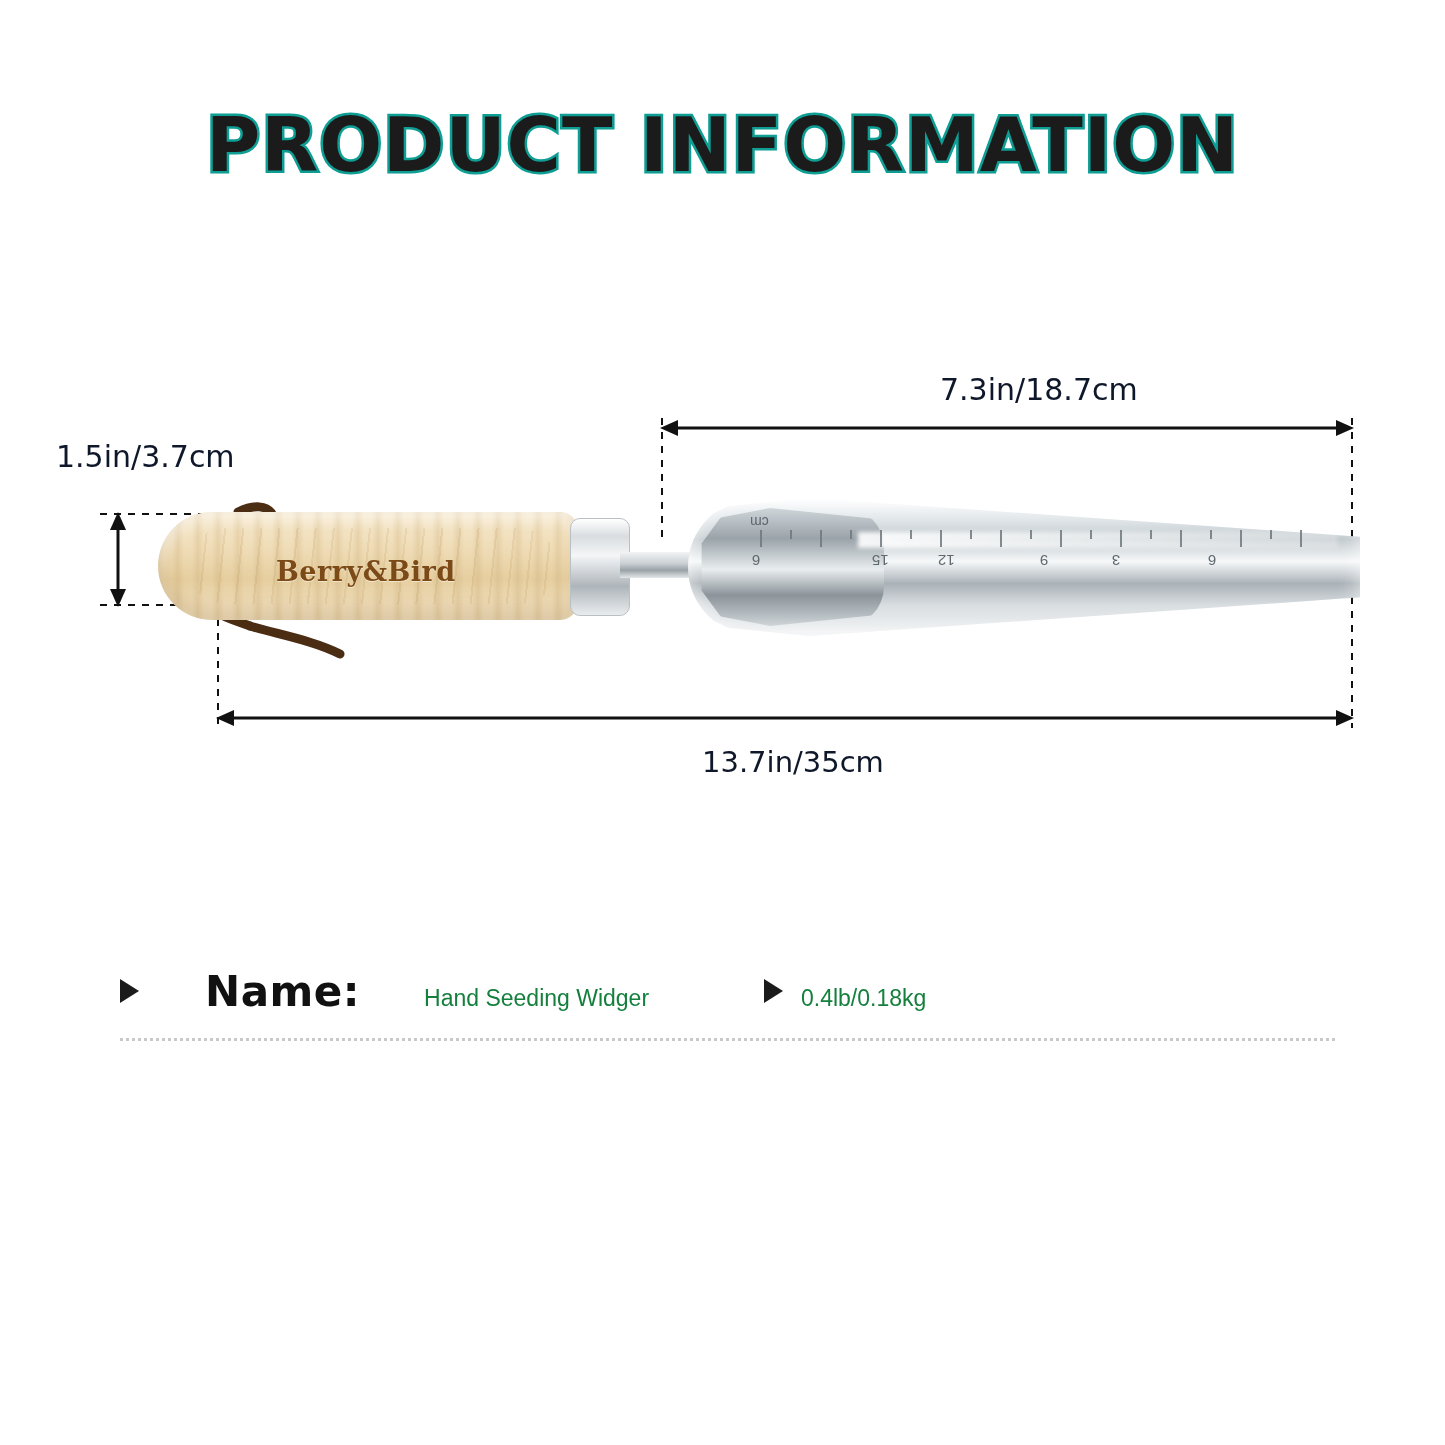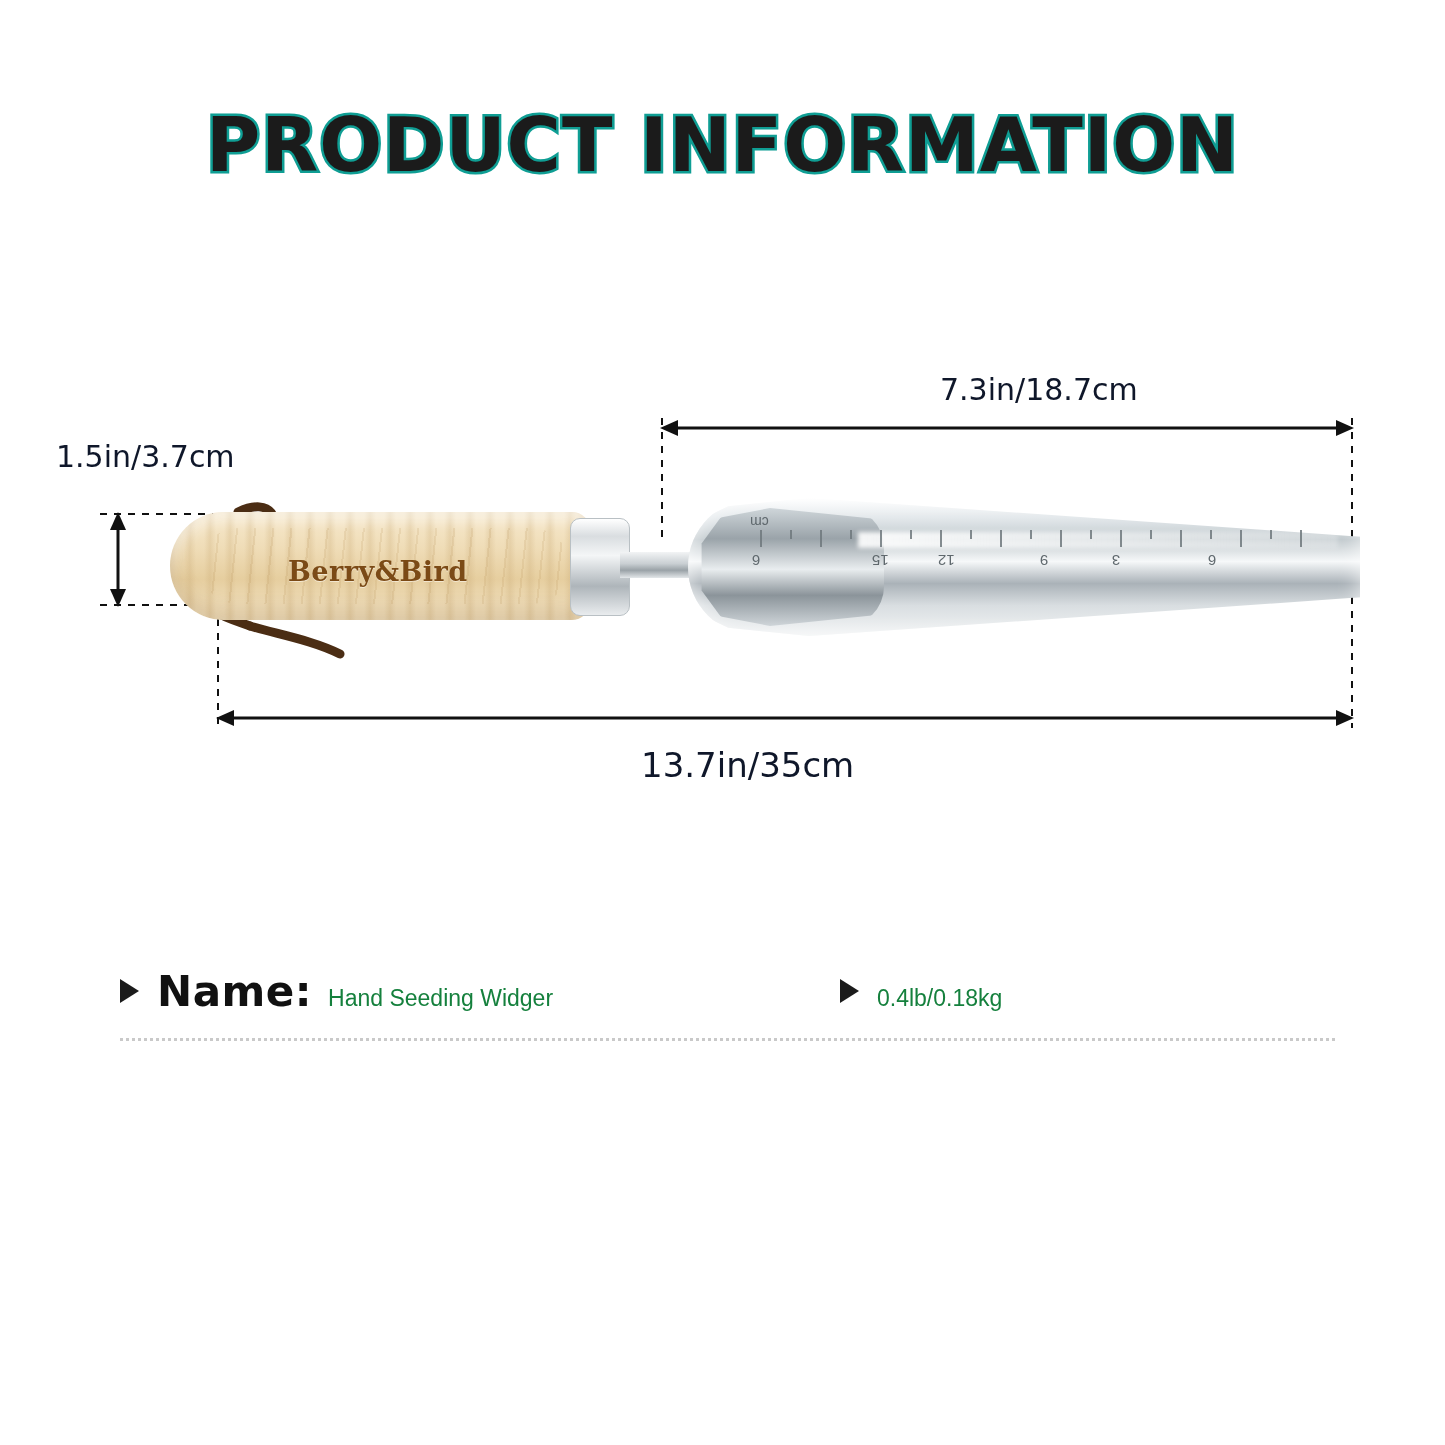--- a/index.html
+++ b/index.html
@@ -49,21 +49,21 @@
     position: absolute;
     left: 150px;
     top: 150px;
     width: 1210px;
     height: 180px;
   }
 
   
   .handle {
     position: absolute;
-    left: 20px;
+    left: 8px;
     top: 22px;
     width: 420px;
     height: 108px;
     border-radius: 54px 18px 18px 54px;
     background:
       repeating-linear-gradient(90deg, rgba(205,175,125,0.30) 0px, rgba(205,175,125,0.0) 6px, rgba(225,200,155,0.0) 14px, rgba(198,166,112,0.26) 20px),
       linear-gradient(180deg, #f7e9cd 0%, #efdcb6 35%, #e6ce9f 62%, #f3e4c6 100%);
     box-shadow: inset 0 -10px 18px rgba(150,110,55,0.25), inset 0 8px 14px rgba(255,255,255,0.55);
   }
   .handle-grain {
@@ -199,21 +199,21 @@
   
   .dim-label {
     position: absolute;
     font-family: "DejaVu Sans", sans-serif;
     font-weight: normal;
     color: #0f172a;
     white-space: nowrap;
   }
   .dim-top { font-size: 30px; left: 940px; top: 32px; }
   .dim-left { font-size: 30px; left: 56px; top: 99px; }
-  .dim-bottom { font-size: 34px; left: 641px; top: 405px; }
+  .dim-bottom { font-size: 29px; left: 702px; top: 405px; }
 
   svg.annot {
     position: absolute;
     left: 0; top: 0;
     width: 1445px; height: 500px;
     overflow: visible;
   }
 
   
   .specs {
@@ -225,21 +225,21 @@
   .spec-row {
     display: flex;
     align-items: baseline;
     padding: 12px 0 22px 0;
     border-bottom: 3px dotted #c9c9c9;
   }
   .spec-col {
     display: flex;
     align-items: baseline;
   }
-  .spec-col.left { width: 720px; }
+  .spec-col.left { width: 644px; gap: 48px; }
   .arrow {
     width: 0; height: 0;
     border-left: 19px solid #1b1b1b;
     border-top: 12px solid transparent;
     border-bottom: 12px solid transparent;
     margin-right: 18px;
     position: relative;
     top: -3px;
   }
   .key {

